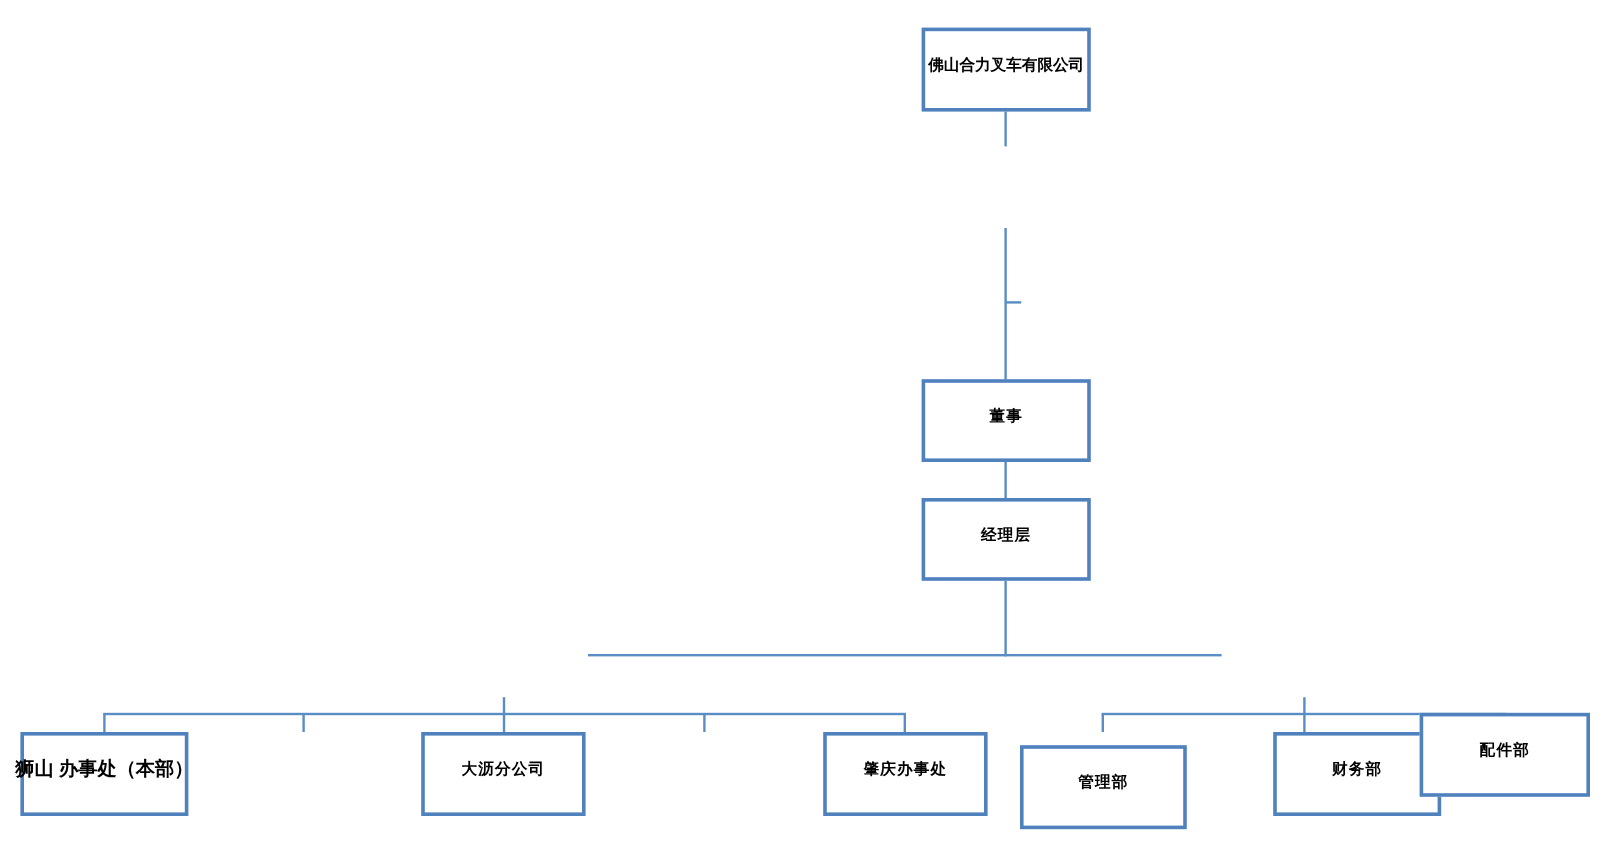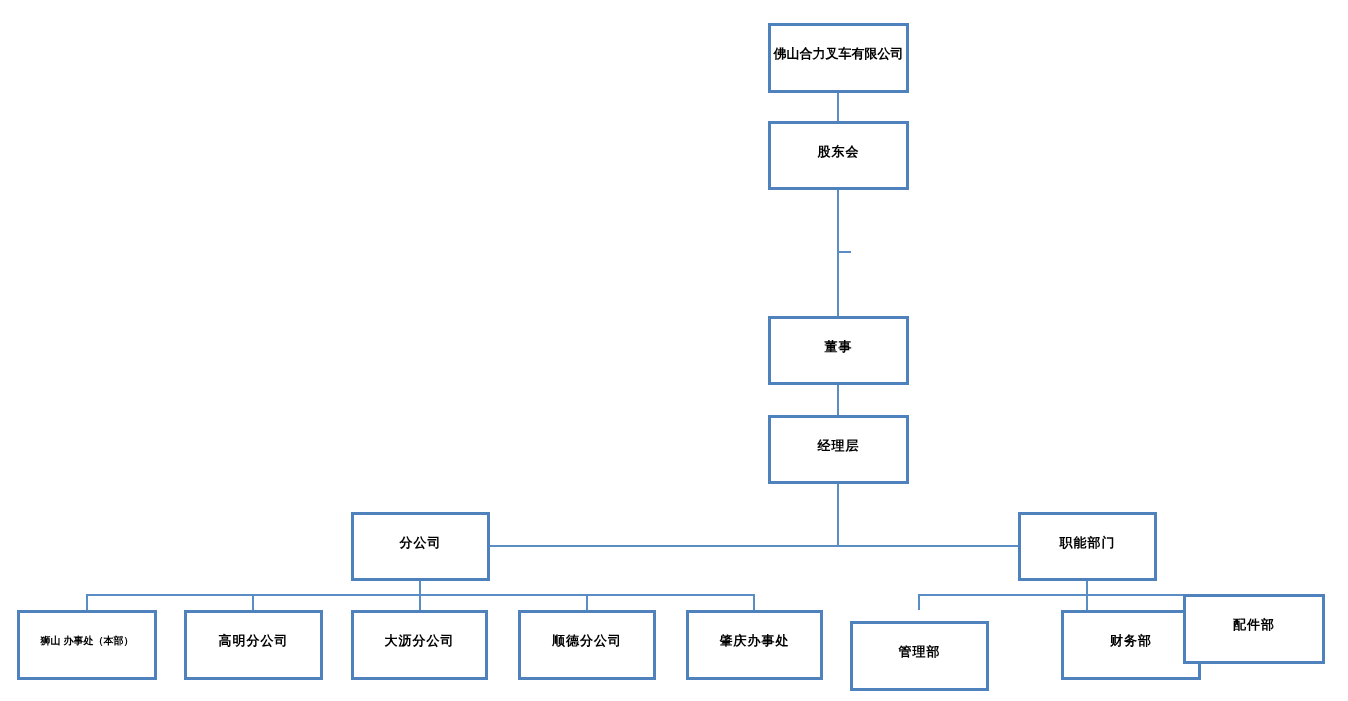--- a/index.html
+++ b/index.html
@@ -33,21 +33,21 @@
   }
   .node-label {
     font-size: 13px;
     font-weight: bold;
     color: var(--text);
     white-space: nowrap;
     letter-spacing: 1px;
     text-align: right;
   }
   .node-label.small {
-    font-size: 10px;
+    font-size: 16px;
     letter-spacing: 0;
   }
   .line {
     position: absolute;
     background: var(--connector);
   }
   .line.v { width: 2px; }
   .line.h { height: 2px; }
 </style>
 </head>
@@ -73,56 +73,41 @@
   <div class="line v" style="left:1086px; top:581px; height:14px;"></div>
   <div class="line h" style="left:918px;  top:594px; width:337px;"></div>
   <div class="line v" style="left:918px;  top:595px; height:15px;"></div>
   <div class="line v" style="left:1086px; top:595px; height:15px;"></div>
   <div class="line v" style="left:1253px; top:595px; height:15px;"></div>
 
   <div class="node" style="left:768px; top:23px;  width:141px; height:70px;">
     <span class="node-label" style="letter-spacing:0;">佛山合力叉车有限公司</span>
   </div>
 
-  <div class="node" style="left:768px; top:121px; width:141px; height:69px;">
-    <span class="node-label">股东会</span>
-  </div>
 
 
   <div class="node" style="left:768px; top:415px; width:141px; height:69px;">
     <span class="node-label">经理层</span>
   </div>
 
   <div class="node" style="left:768px; top:316px; width:141px; height:69px;">
     <span class="node-label">董事</span>
   </div>
 
-  <div class="node" style="left:351px; top:512px; width:139px; height:69px;">
-    <span class="node-label">分公司</span>
-  </div>
 
-  <div class="node" style="left:1018px; top:512px; width:139px; height:69px;">
-    <span class="node-label">职能部门</span>
-  </div>
 
   <div class="node" style="left:17px;  top:610px; width:140px; height:70px;">
     <span class="node-label small">狮山 办事处（本部）</span>
   </div>
 
-  <div class="node" style="left:184px; top:610px; width:139px; height:70px;">
-    <span class="node-label">高明分公司</span>
-  </div>
 
   <div class="node" style="left:351px; top:610px; width:137px; height:70px;">
     <span class="node-label">大沥分公司</span>
   </div>
 
-  <div class="node" style="left:518px; top:610px; width:138px; height:70px;">
-    <span class="node-label">顺德分公司</span>
-  </div>
 
   <div class="node" style="left:686px; top:610px; width:137px; height:70px;">
     <span class="node-label">肇庆办事处</span>
   </div>
 
   <div class="node" style="left:850px; top:610px; width:139px; height:70px;margin-top:11px;">
     <span class="node-label">管理部</span>
   </div>
 
   <div class="node" style="left:1017px; top:610px; width:140px; height:70px;margin-left:44px;">

